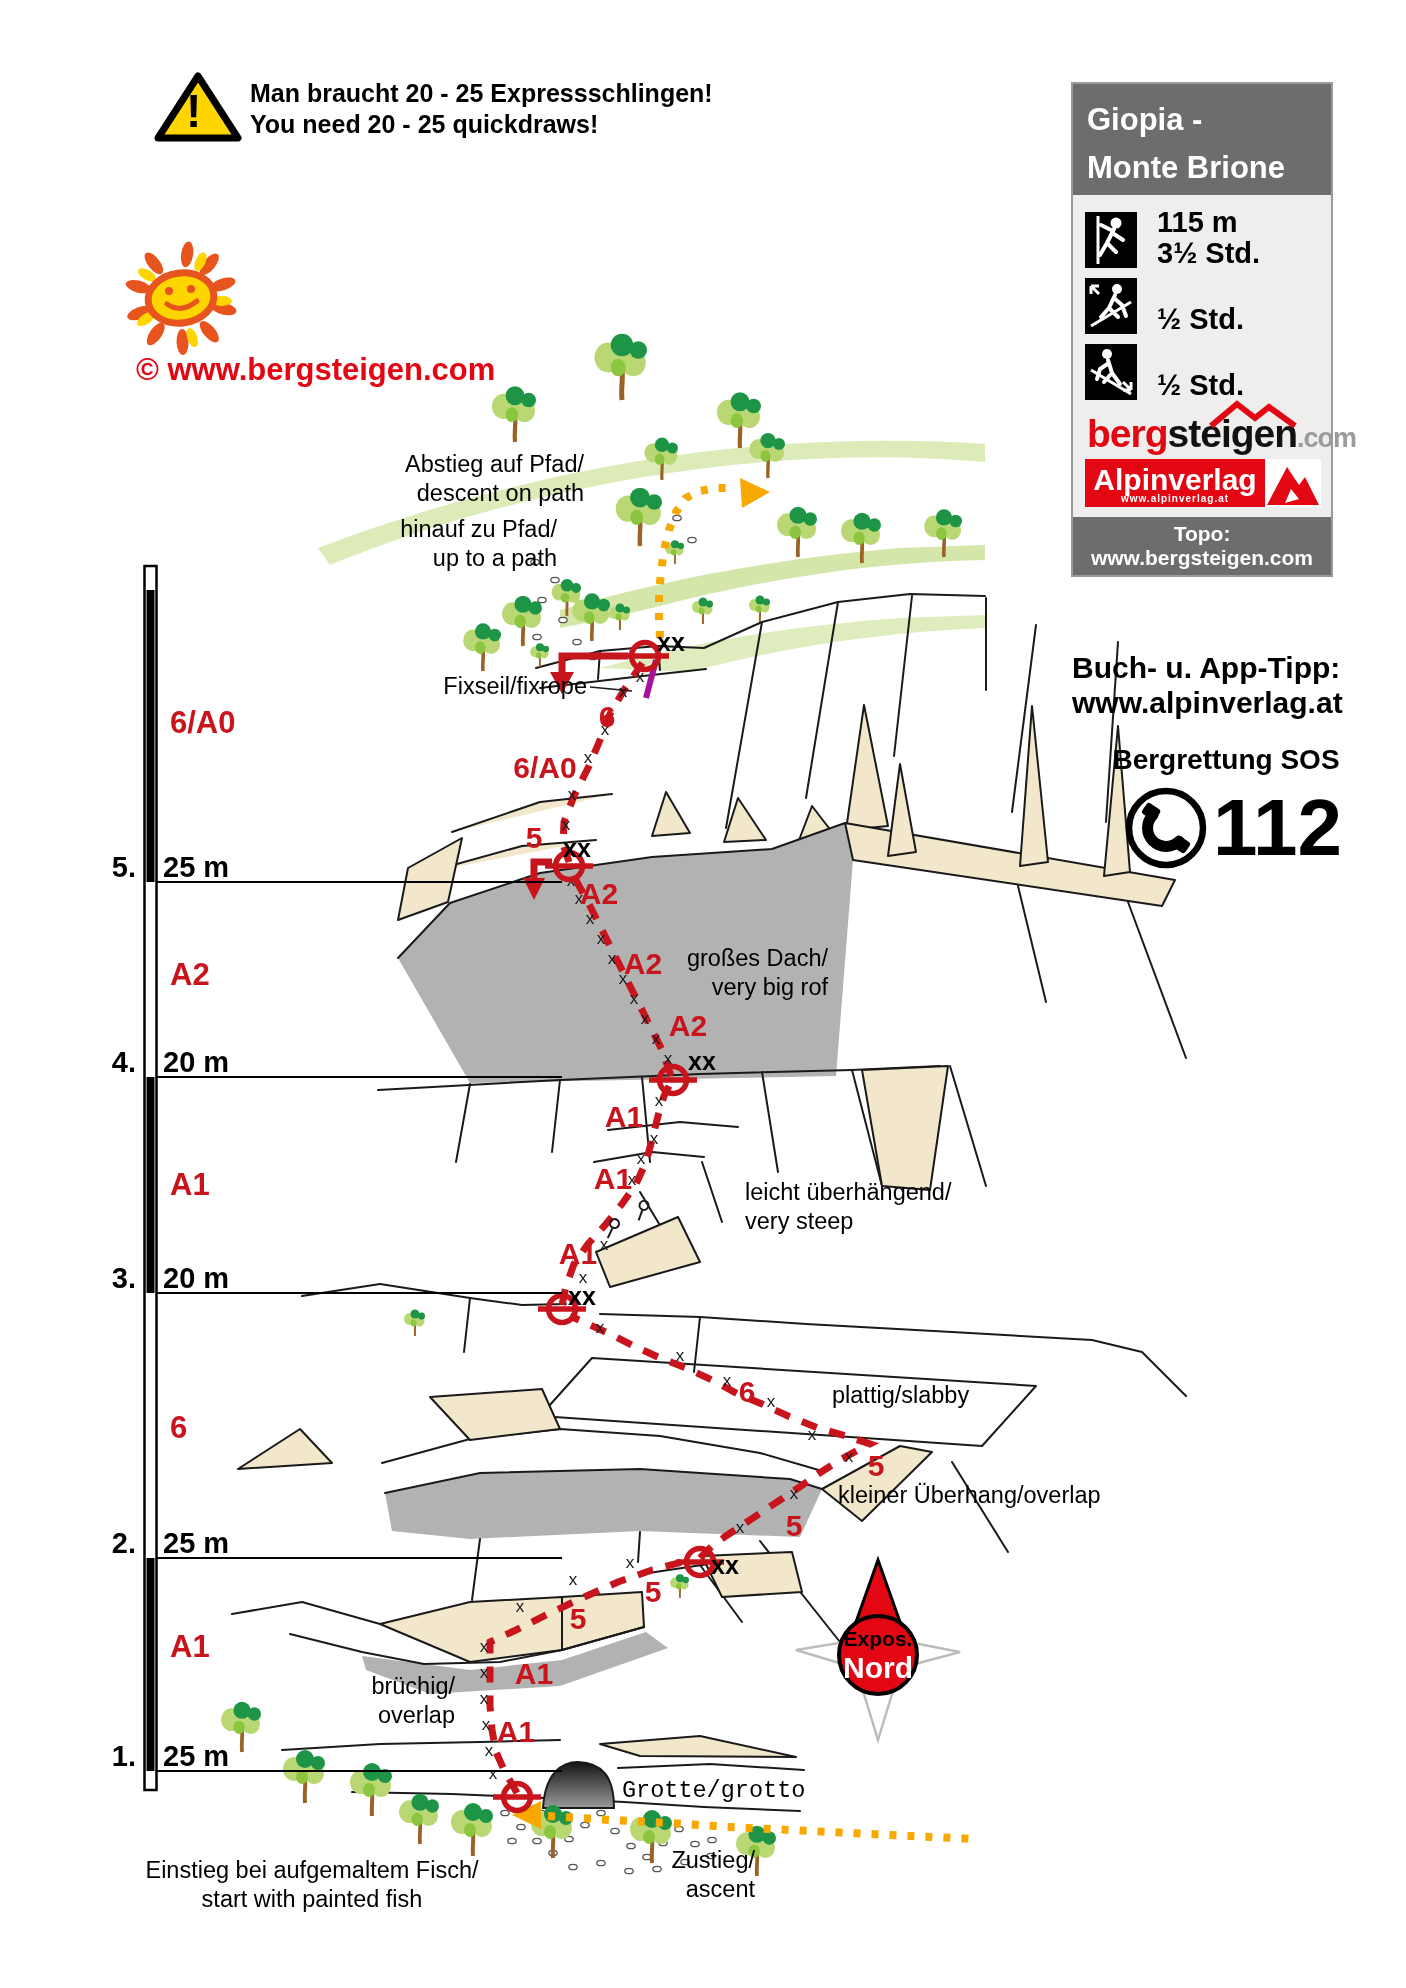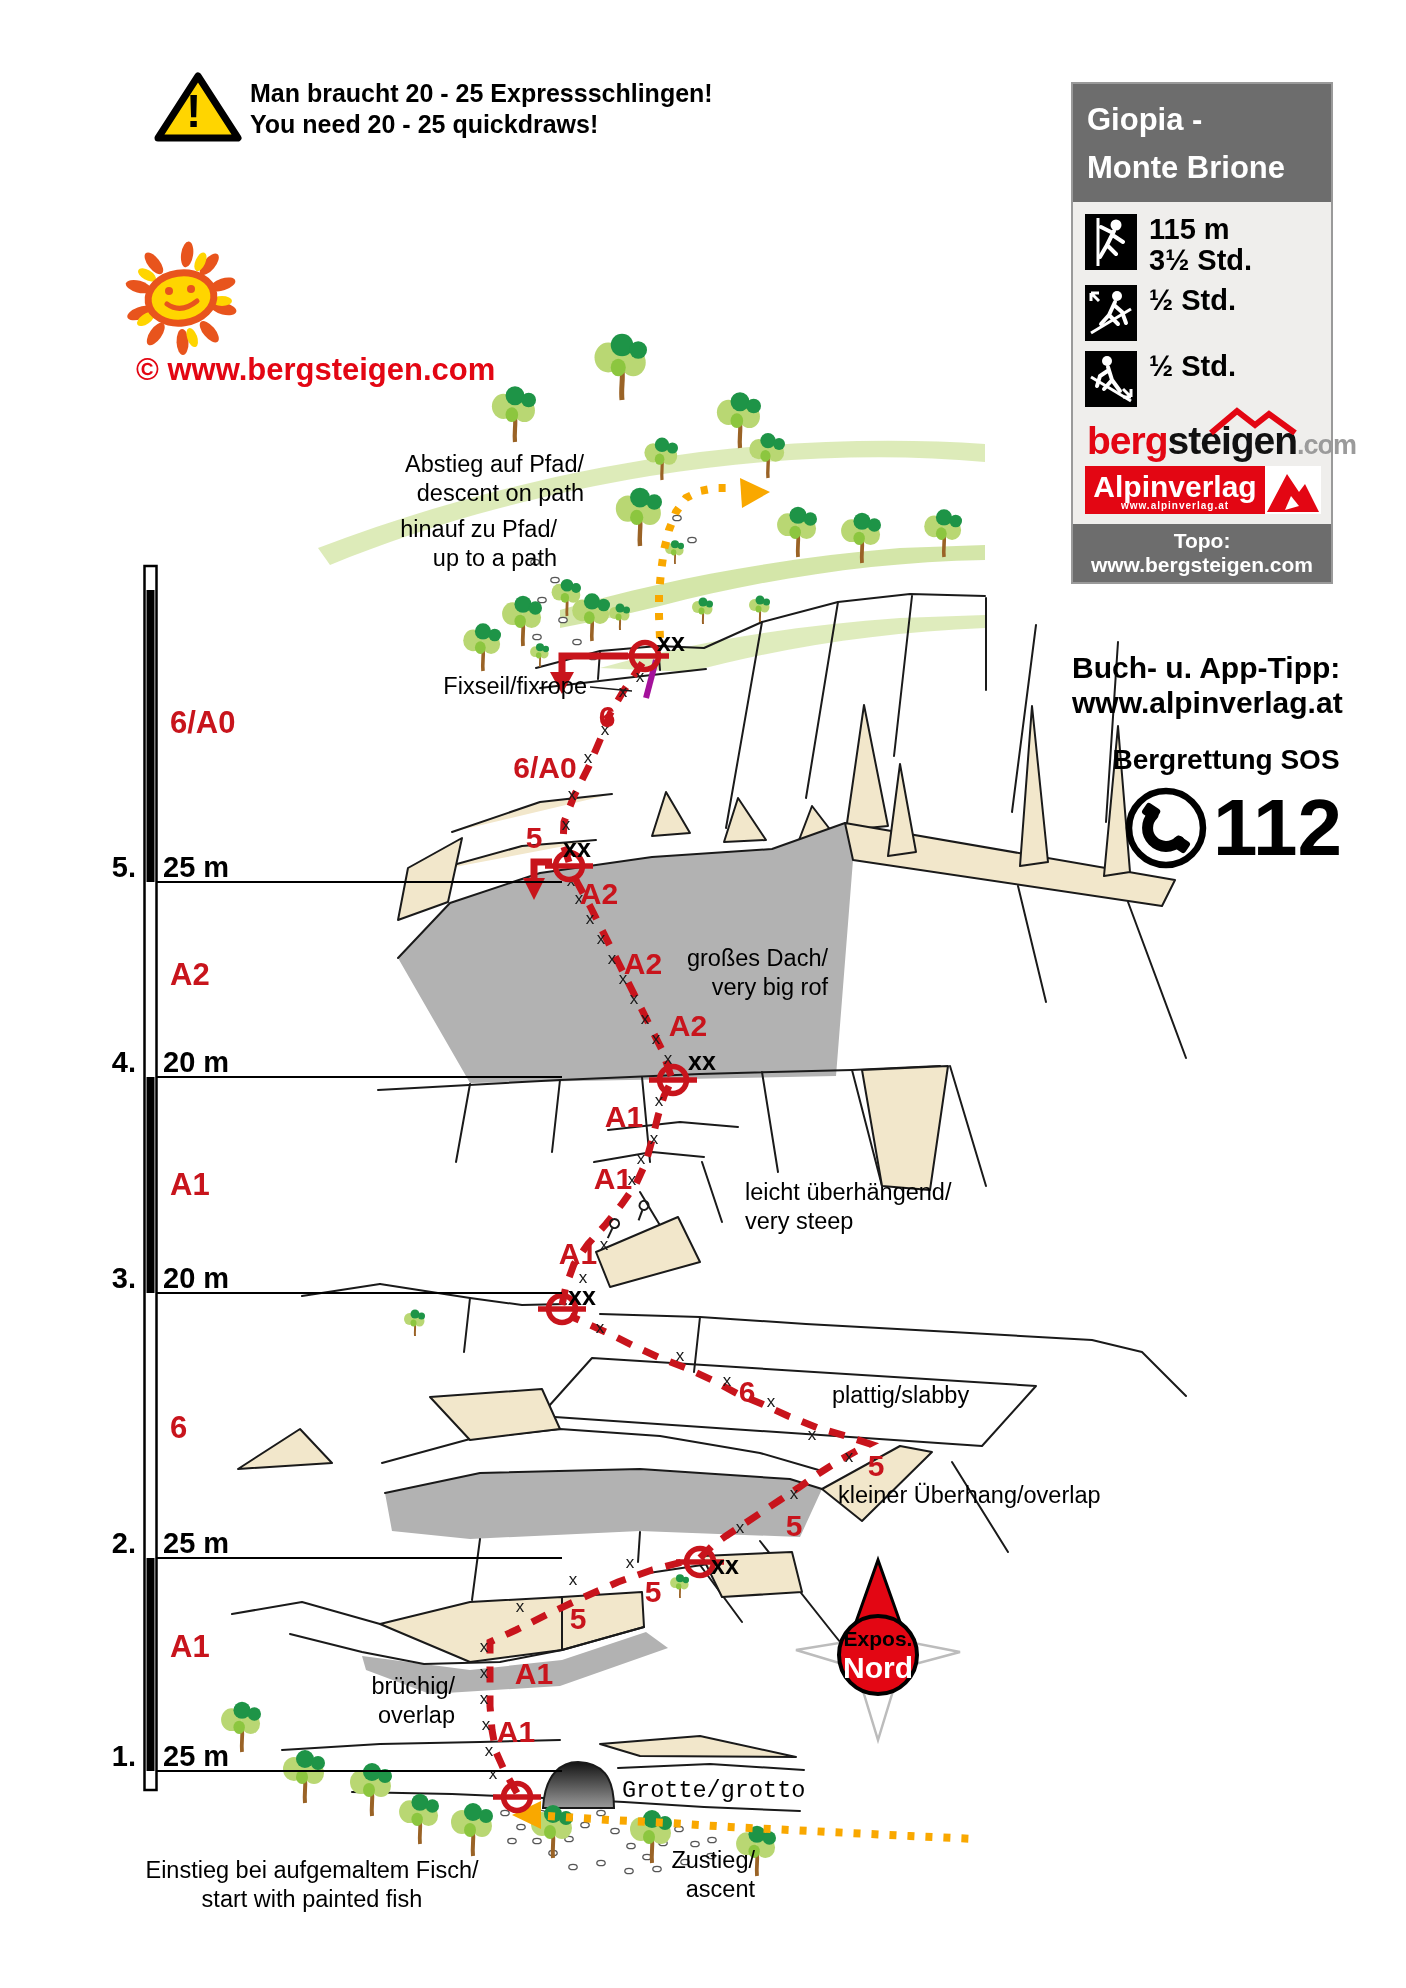--- a/index.html
+++ b/index.html
@@ -17,23 +17,23 @@
   .lbl.scale-grade{color:#c8141c;font-weight:bold;font-size:31px;transform:translate(0,-50%);}
   .lbl.compass1{color:#000;font-weight:bold;font-size:21px;transform:translate(-50%,-50%);}
   .lbl.compass2{color:#fff;font-weight:bold;font-size:30px;transform:translate(-50%,-50%);}
 
   
   .warn-text{position:absolute;left:250px;top:78px;font-weight:bold;font-size:25px;line-height:1.22;color:#000;}
   .copyright{position:absolute;left:136px;top:352px;font-weight:bold;font-size:31px;color:#e30613;}
 
   
   .panel{position:absolute;left:1071px;top:82px;width:258px;border:2px solid #9a9a9a;background:#efeeec;}
-  .panel-header{background:#6d6d6d;color:#fff;font-weight:bold;font-size:31px;line-height:1.55;padding:12px 0 10px 14px;}
+  .panel-header{background:#6d6d6d;color:#fff;font-weight:bold;font-size:31px;line-height:1.55;padding:12px 0 3px 14px;}
   .panel-body{padding:12px 10px 0 12px;}
-  .stat-row{display:flex;align-items:flex-start;margin-bottom:10px;}
+  .stat-row{display:flex;align-items:flex-end;margin-bottom:10px;gap:8px;}
   .stat-icon{width:52px;height:56px;background:#000;flex:0 0 auto;display:flex;align-items:center;justify-content:center;}
   .stat-icon.diff{color:#fff;font-weight:bold;font-size:21px;}
   .stat-value{font-weight:bold;font-size:29px;line-height:1.05;margin-left:12px;white-space:pre-line;color:#000;}
   .brand-logo{position:relative;margin:14px 0 6px 2px;font-weight:bold;font-size:39px;letter-spacing:-1px;line-height:1;}
   .brand-logo .b-red{color:#e30613;}
   .brand-logo .b-black{color:#111;}
   .brand-logo .b-gray{color:#9b9b9b;font-size:27px;}
   .brand-zigzag{position:absolute;right:22px;top:-16px;}
   .publisher{display:flex;align-items:stretch;margin:2px 0 10px 0;height:48px;}
   .pub-box{background:#e30613;color:#fff;flex:1 1 auto;text-align:center;font-weight:bold;font-size:30px;line-height:1;padding-top:6px;position:relative;}

